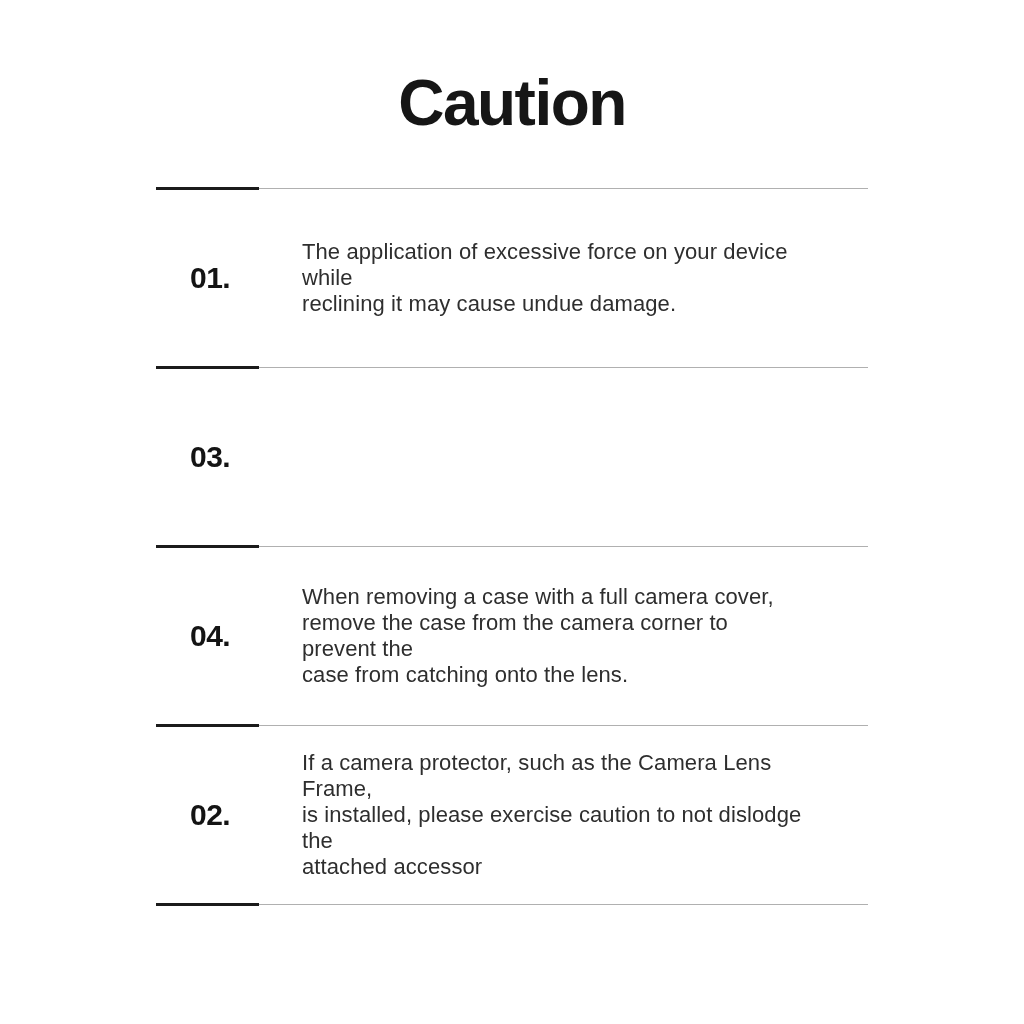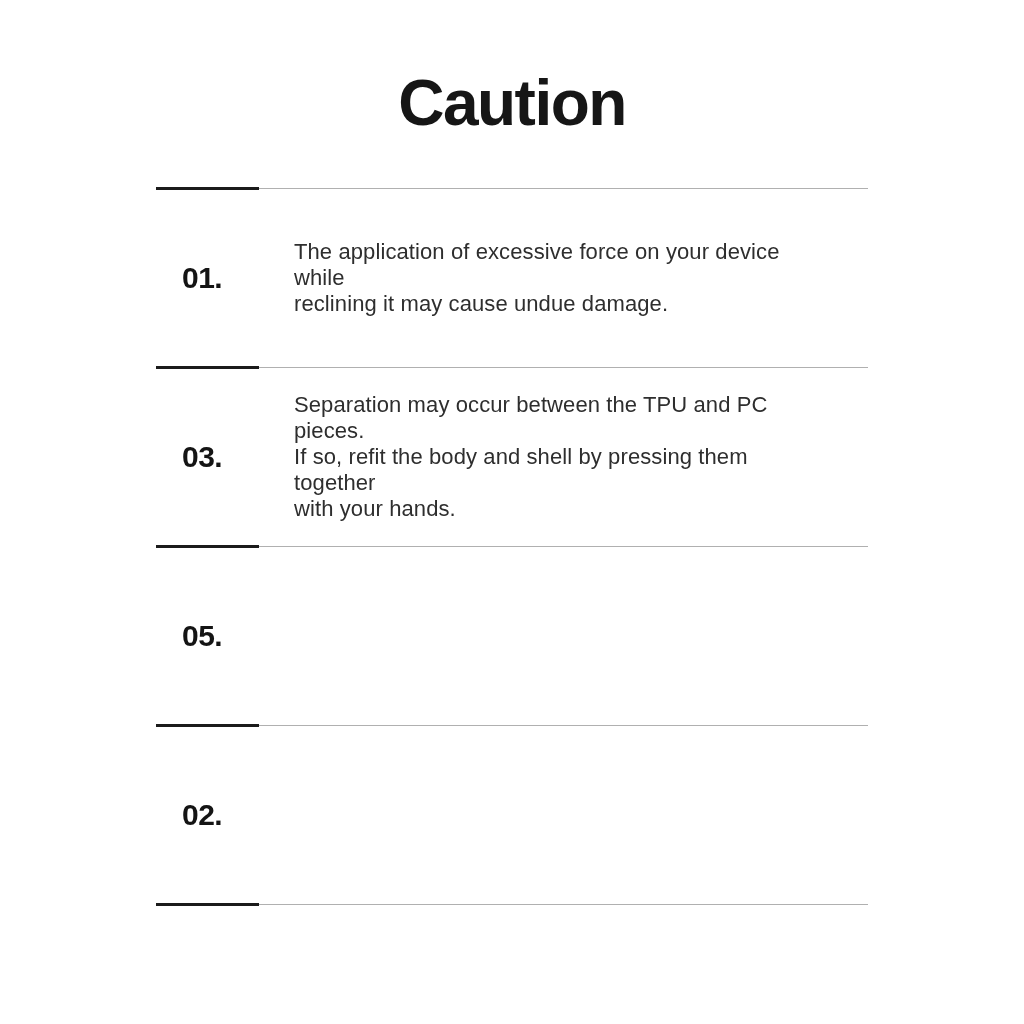--- a/index.html
+++ b/index.html
@@ -53,21 +53,21 @@
     width: 103px;
     height: 3px;
     background: #1b1b1b;
   }
   .row {
     height: 176px;
     display: flex;
     align-items: center;
   }
   .num {
-    margin-left: 26px;
+    margin-left: 34px;
     width: 112px;
     flex: 0 0 112px;
     font-size: 30px;
     font-weight: bold;
     letter-spacing: -0.5px;
     color: #141414;
   }
   .text {
     font-size: 22px;
     line-height: 26px;
@@ -97,41 +97,44 @@
 reclining it may cause undue damage.</div>
     </div>
 
     <div class="divider">
       <div class="light"></div>
       <div class="dark"></div>
     </div>
 
     <div class="row">
       <div class="num">03.</div>
-      <div class="text">Separation may occur between the TPU and PC pieces.
-If so, refit the body and shell by pressing them together
-with your hands.</div>
     </div>
 
     <div class="divider">
       <div class="light"></div>
       <div class="dark"></div>
     </div>
 
     <div class="row">
-      <div class="num">05.</div>
+      <div class="num">04.</div>
+      <div class="text">When removing a case with a full camera cover,
+remove the case from the camera corner to prevent the
+case from catching onto the lens.</div>
     </div>
 
     <div class="divider">
       <div class="light"></div>
       <div class="dark"></div>
     </div>
 
     <div class="row">
       <div class="num">02.</div>
+      <div class="text">If a camera protector, such as the Camera Lens Frame,
+is installed, please exercise caution to not dislodge the
+attached accessor</div>
     </div>
 
     <div class="divider">
       <div class="light"></div>
       <div class="dark"></div>
     </div>
 
   </div>
 </div>
 

